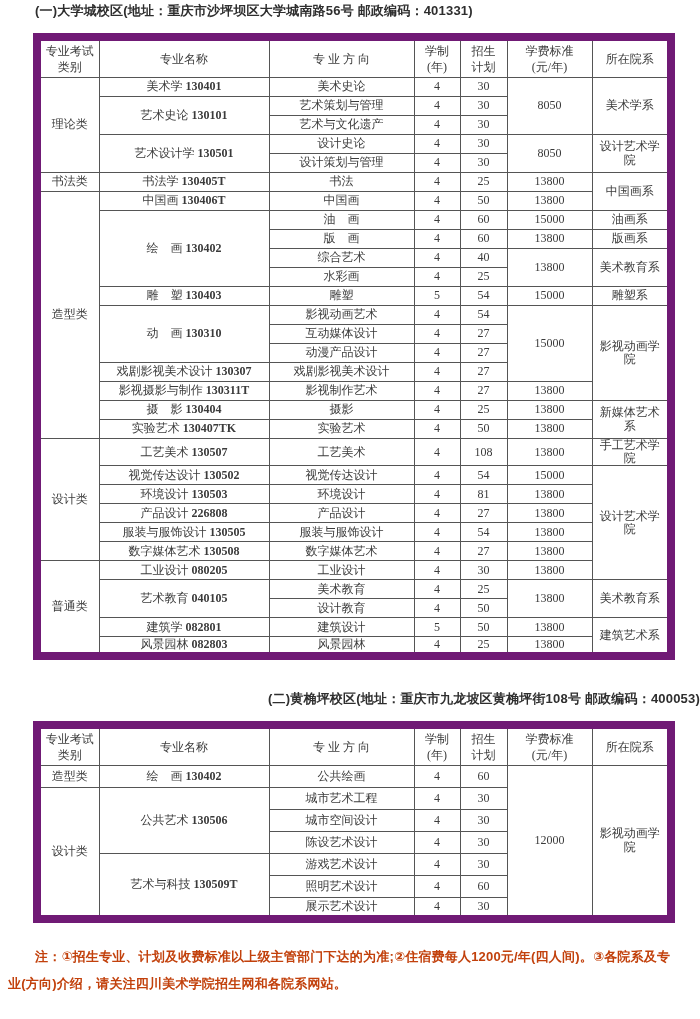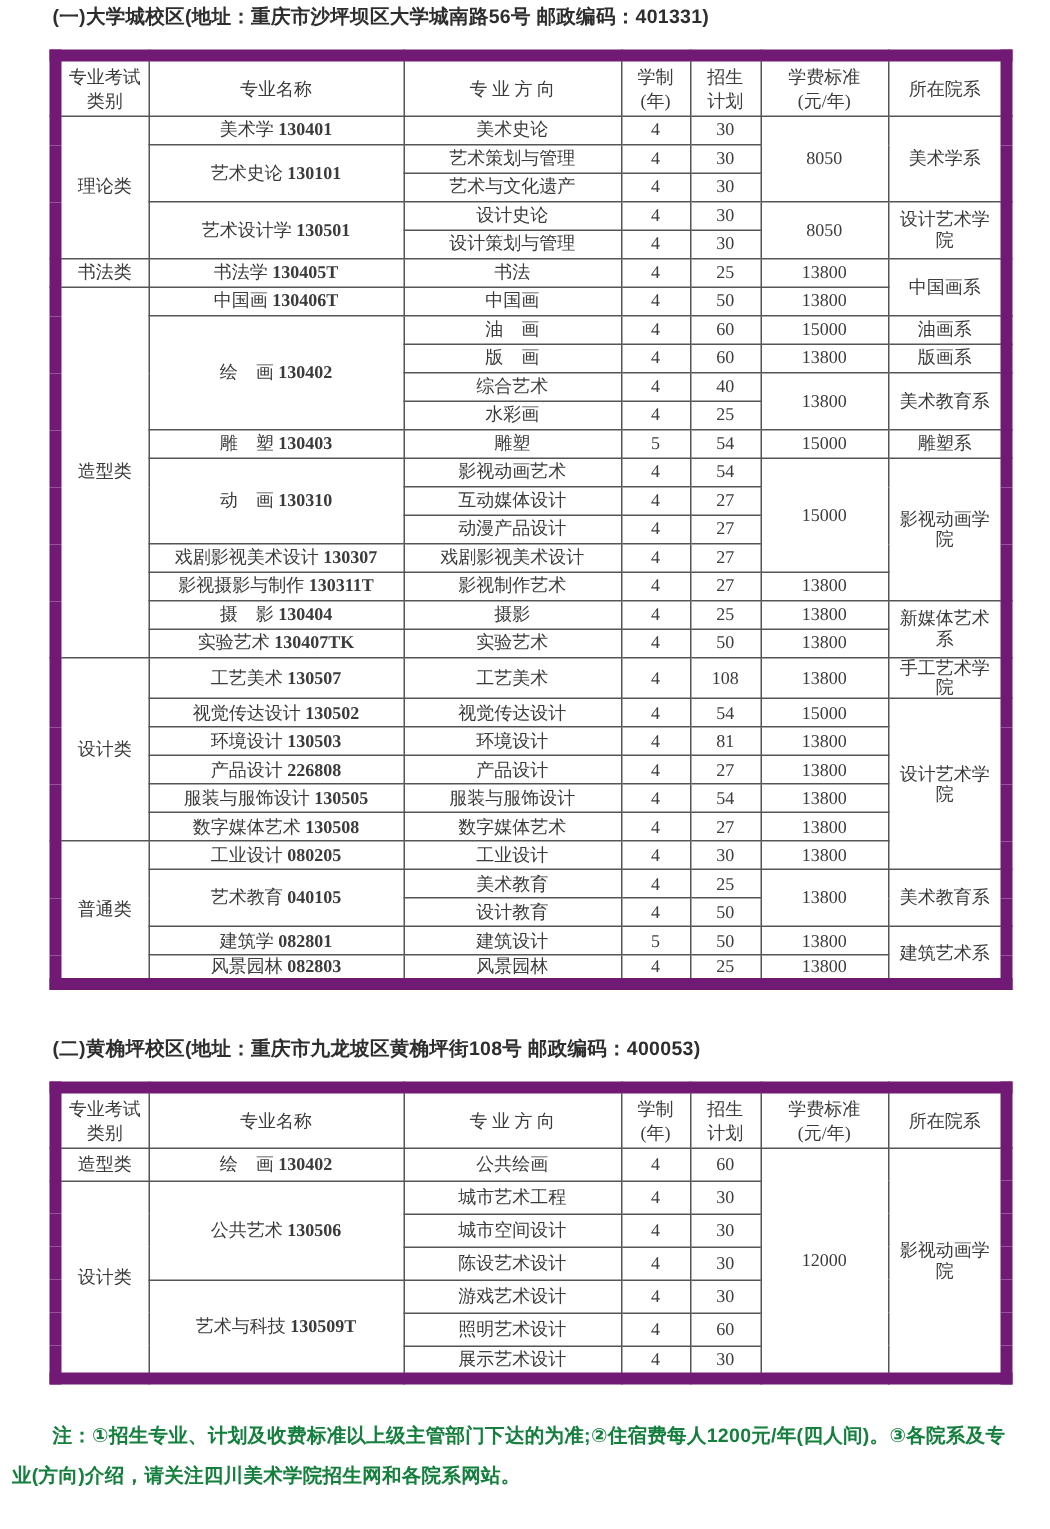--- a/index.html
+++ b/index.html
@@ -21,21 +21,21 @@
     background: #ffffff;
   }
   .section-title {
     font-family: "Liberation Sans", "DejaVu Sans", sans-serif;
     font-weight: bold;
     font-size: 13px;
     color: #2e2e2e;
     letter-spacing: 0.2px;
   }
   #title1 { padding: 2px 0 0 35px; }
-  #title2 { padding: 30px 0 0 35px; }
+  #title2 { padding: 30px 0 0 35px; text-align: right; }
   table.adm {
     border-collapse: collapse;
     table-layout: fixed;
     width: 634px;
     margin: 13px 0 0 33px;
     border: 8px solid #701a75;
   }
   table.adm th, table.adm td {
     border: 1px solid #555555;
     text-align: center;
@@ -58,21 +58,21 @@
   .col-c1 { width: 170px; }
   .col-c2 { width: 145px; }
   .col-c3 { width: 46px; }
   .col-c4 { width: 47px; }
   .col-c5 { width: 85px; }
   .col-c6 { width: 79px; }
   .note {
     font-family: "Liberation Sans", "DejaVu Sans", sans-serif;
     font-weight: bold;
     font-size: 13px;
-    color: #15803d;
+    color: #c2410c;
     width: 672px;
     margin: 20px 0 0 8px;
     text-indent: 27px;
     line-height: 27px;
     letter-spacing: 0.2px;
   }
 </style>
 </head>
 <body>
 

